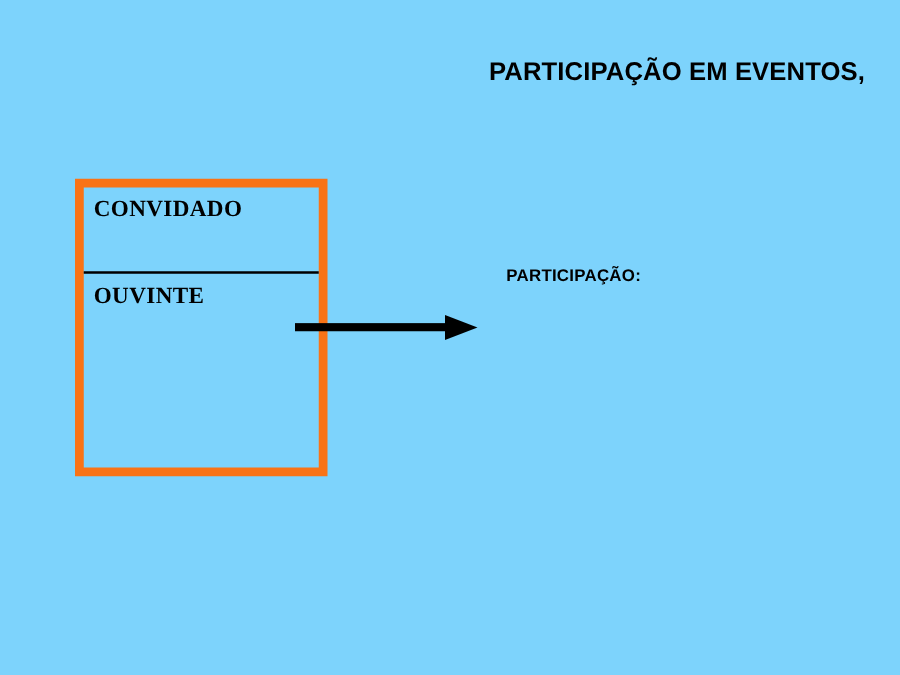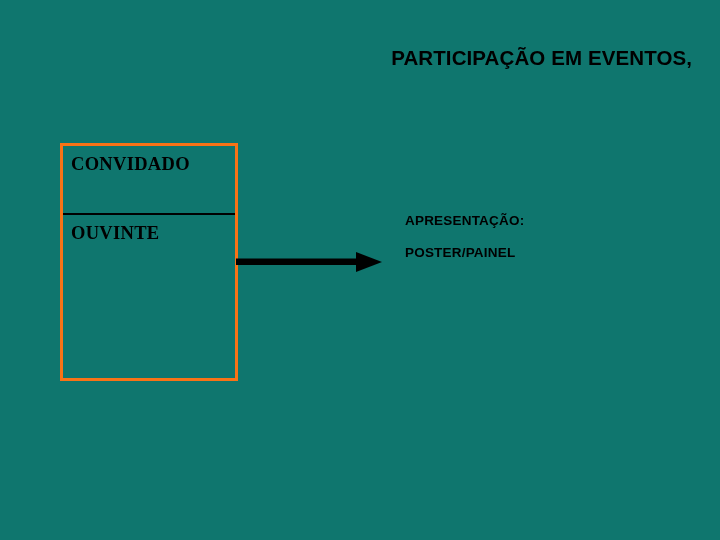--- a/index.html
+++ b/index.html
@@ -10,21 +10,21 @@
     width: 720px;
     height: 540px;
     background: #bddfe4;
     font-family: "Liberation Sans", sans-serif;
     overflow: hidden;
   }
   #slide {
     position: relative;
     width: 720px;
     height: 540px;
-    background: #0f766e;
+    background: #7dd3fc;
   }
 
   
   #slide-title {
     position: absolute;
     left: 300px;
     top: 42px;
     width: 392px;
     text-align: right;
     font-family: "Liberation Sans", sans-serif;
@@ -37,23 +37,23 @@
   #slide-title .title-line {
     display: block;
     white-space: nowrap;
   }
 
   
   #category-table {
     position: absolute;
     left: 60px;
     top: 143px;
-    width: 178px;
+    width: 202px;
     height: 238px;
-    border: 3px solid #f97316;
+    border: 7px solid #f97316;
     box-sizing: border-box;
     background: transparent;
   }
   #category-table .table-row {
     position: relative;
     box-sizing: border-box;
     width: 100%;
     border-bottom: 2px solid #000000;
     overflow: hidden;
   }
@@ -121,17 +121,16 @@
       <span class="row-label">OUVINTE</span>
     </div>
   </div>
 
   <svg id="flow-arrow" viewBox="0 0 148 26" aria-hidden="true">
     <rect x="0" y="9.5" width="128" height="6.5" fill="#000000"></rect>
     <polygon points="120,3 146,13 120,23" fill="#000000"></polygon>
   </svg>
 
   <div id="presentation-list">
-    <span class="list-line">APRESENTAÇÃO:</span>
-    <span class="list-line">POSTER/PAINEL</span>
+    <span class="list-line">PARTICIPAÇÃO:</span>
   </div>
 
 </div>
 
 </body></html>

